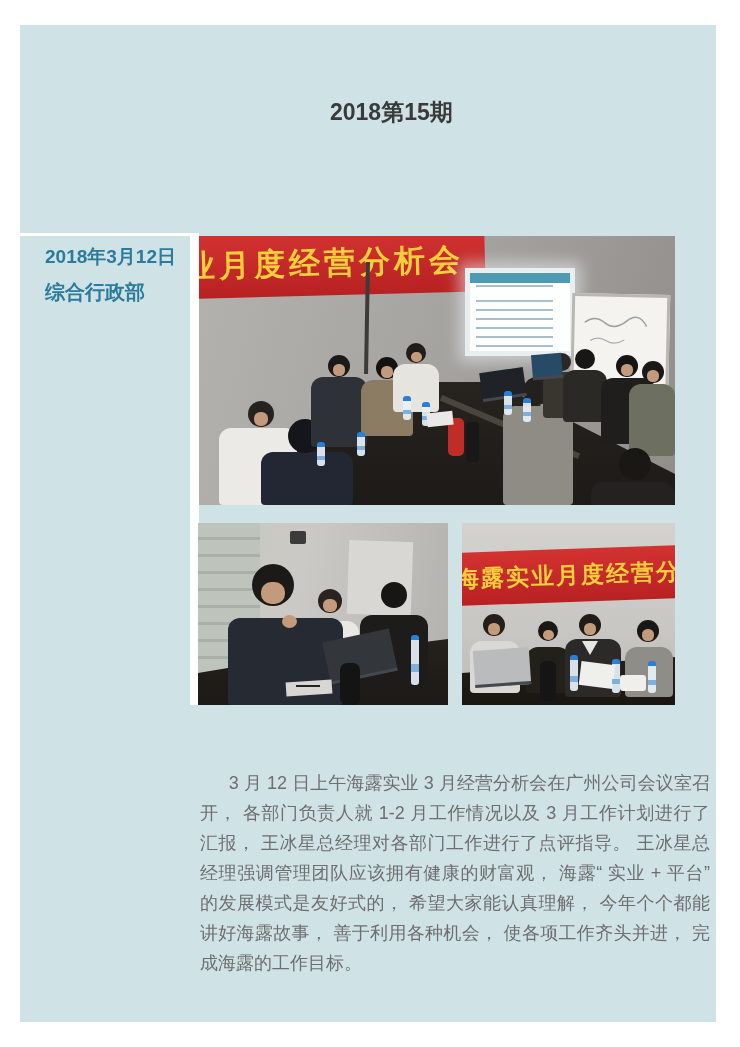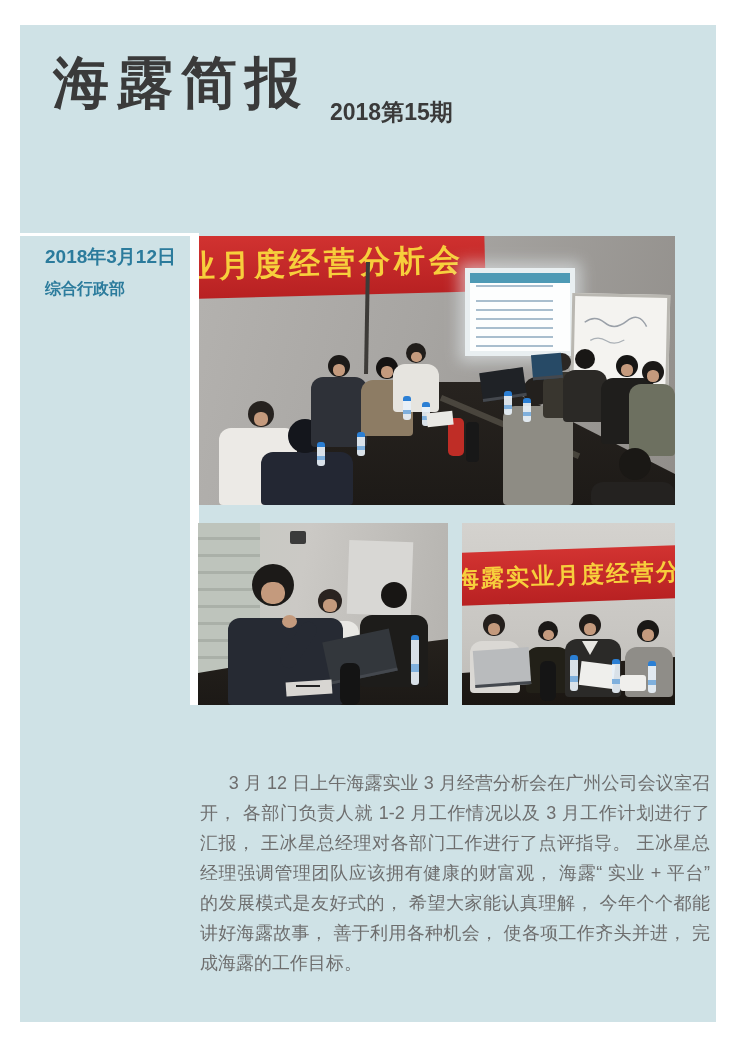--- a/index.html
+++ b/index.html
@@ -26,21 +26,21 @@
     font-size:19px;font-weight:bold;color:#3a3a3a;white-space:nowrap;
   }
   .divider-h{position:absolute;left:0;top:208px;width:170px;height:3px;background:#ffffff}
   .divider-v{position:absolute;left:170px;top:208px;width:9px;height:472px;background:#ffffff}
   .sidebar-date{
     position:absolute;left:25px;top:219px;
     font-size:19px;font-weight:bold;color:#2b7b9c;white-space:nowrap;
   }
   .sidebar-dept{
     position:absolute;left:25px;top:254px;
-    font-size:16px;font-weight:bold;color:#2b7b9c;white-space:nowrap;
+    font-size:20px;font-weight:bold;color:#2b7b9c;white-space:nowrap;
   }
   .photo{position:absolute;overflow:hidden}
   #photo-main{
     left:179px;top:211px;width:476px;height:269px;
     background:linear-gradient(105deg,#b4b2af 0%,#a7a5a2 45%,#918e8a 100%);
   }
   #photo-left{
     left:178px;top:498px;width:250px;height:182px;
     background:linear-gradient(100deg,#c6c9c2 0%,#cbc9c5 40%,#b4b2ae 100%);
   }
@@ -111,21 +111,20 @@
     position:absolute;left:180px;top:743px;width:510px;
     font-size:18px;line-height:30px;color:#6e6e6e;
     text-align:justify;text-indent:1.6em;
   }
 </style>
 </head>
 <body>
 
 <div class="panel">
 
-  <div class="masthead-title">海露简报</div>
   <div class="masthead-issue">2018第15期</div>
 
   <div class="divider-h"></div>
   <div class="divider-v"></div>
 
   <div class="sidebar-date">2018年3月12日</div>
   <div class="sidebar-dept">综合行政部</div>
 
   <div class="photo" id="photo-main">
     <div class="banner banner-main">

